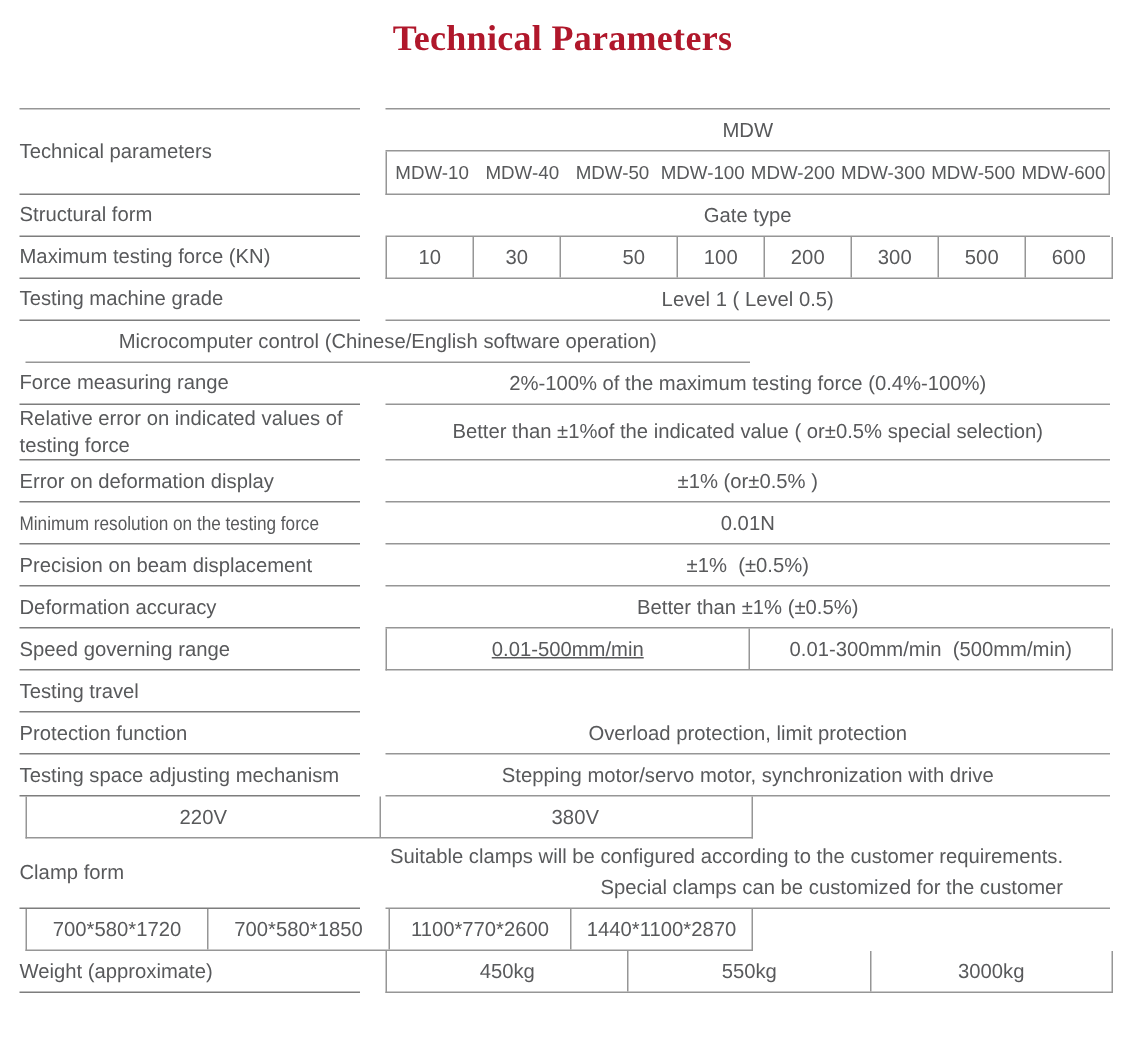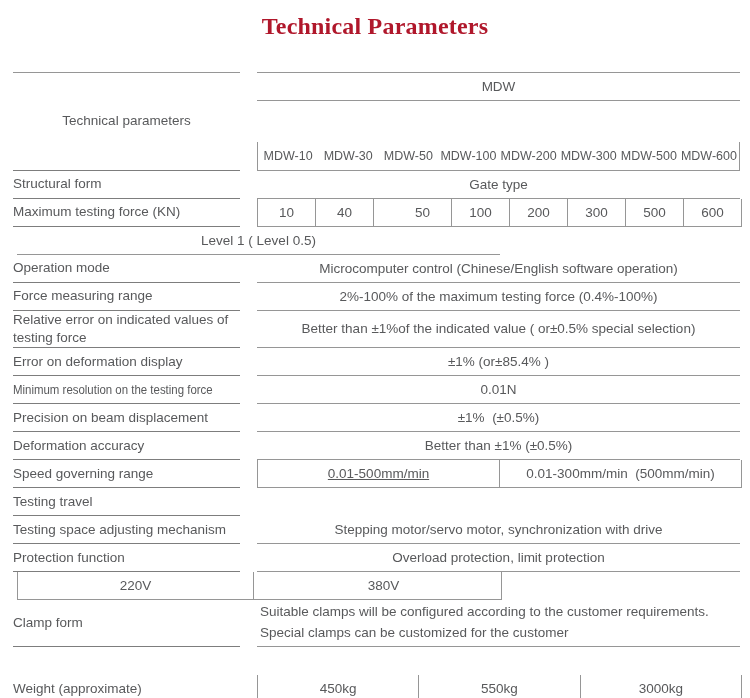--- a/index.html
+++ b/index.html
@@ -27,62 +27,62 @@
   .label-text.condensed{
     font-size:13px;white-space:nowrap;
     transform:scaleX(0.88);transform-origin:left center;
   }
   .content-cell{
     width:483px;flex:none;margin-left:17px;
     border-bottom:1px solid #969696;
     display:flex;align-items:stretch;
   }
   .header-row .label-cell,
-  .header-row .content-col{border-top:1px solid #969696;justify-content:center;}
+  .header-row .content-col{border-top:1px solid #969696;}
   .content-col{
     width:483px;flex:none;margin-left:17px;
     display:flex;flex-direction:column;
   }
   .group-cell{
     height:27px;border-bottom:1px solid #969696;
     display:flex;align-items:center;justify-content:center;
     font-size:13.5px;
   }
   .models{
     height:28px;border-bottom:1px solid #969696;
     display:flex;align-items:stretch;
-    border-left:1px solid #969696;border-right:1px solid #969696;margin-top:41px;
+    border-left:1px solid #969696;border-right:1px solid #969696;
   }
   .models .cell{font-size:12.5px;white-space:nowrap;}
   .cell{
     flex:1;display:flex;align-items:center;justify-content:center;
     text-align:center;font-size:13.5px;line-height:1.45;padding:2px 0;
   }
   .bordered{border-left:1px solid #969696;border-right:1px solid #969696;}
   .bordered .cell:not(:first-child){border-left:1px solid #969696;}
   .cell.left{
-    justify-content:flex-start;text-align:left;
+    justify-content:flex-start;text-align:right;
     padding-left:3px;white-space:pre-line;line-height:1.55;
   }
 </style>
 </head>
 <body>
 
 <div class="title">Technical Parameters</div>
 
 <div class="spec">
   <div class="row header-row">
     <div class="label-cell">
       <span class="label-text">Technical parameters</span>
     </div>
     <div class="content-col">
       <div class="group-cell">MDW</div>
       <div class="models">
         <div class="cell">MDW-10</div>
-        <div class="cell">MDW-30</div>
+        <div class="cell">MDW-40</div>
         <div class="cell">MDW-50</div>
         <div class="cell">MDW-100</div>
         <div class="cell">MDW-200</div>
         <div class="cell">MDW-300</div>
         <div class="cell">MDW-500</div>
         <div class="cell">MDW-600</div>
       </div>
     </div>
   </div>
   <div>
@@ -93,38 +93,38 @@
         <div class="content-cell">
           <div class="cell" style="flex: 8 1 0%;">Gate type</div>
         </div>
       </div>
       <div class="row">
         <div class="label-cell">
           <span class="label-text">Maximum testing force (KN)</span>
         </div>
         <div class="content-cell bordered">
           <div class="cell" style="flex: 1 1 0%;">10</div>
-          <div class="cell" style="flex: 1 1 0%;">40</div>
+          <div class="cell" style="flex: 1 1 0%;">30</div>
           <div class="cell" style="flex: 1 1 0%; padding-left: 20px;">50</div>
           <div class="cell" style="flex: 1 1 0%;">100</div>
           <div class="cell" style="flex: 1 1 0%;">200</div>
           <div class="cell" style="flex: 1 1 0%;">300</div>
           <div class="cell" style="flex: 1 1 0%;">500</div>
           <div class="cell" style="flex: 1 1 0%;">600</div>
         </div>
       </div>
       <div class="row">
+        <div class="label-cell">
+          <span class="label-text">Testing machine grade</span>
+        </div>
         <div class="content-cell">
           <div class="cell" style="flex: 8 1 0%;">Level 1 ( Level 0.5)</div>
         </div>
       </div>
       <div class="row">
-        <div class="label-cell">
-          <span class="label-text">Operation mode</span>
-        </div>
         <div class="content-cell">
           <div class="cell" style="flex: 8 1 0%;">Microcomputer control (Chinese/English software operation)</div>
         </div>
       </div>
       <div class="row">
         <div class="label-cell">
           <span class="label-text">Force measuring range</span>
         </div>
         <div class="content-cell">
           <div class="cell" style="flex: 8 1 0%;">2%-100% of the maximum testing force (0.4%-100%)</div>
@@ -136,21 +136,21 @@
         </div>
         <div class="content-cell">
           <div class="cell" style="flex: 8 1 0%;">Better than ±1%of the indicated value ( or±0.5% special selection)</div>
         </div>
       </div>
       <div class="row">
         <div class="label-cell">
           <span class="label-text">Error on deformation display</span>
         </div>
         <div class="content-cell">
-          <div class="cell" style="flex: 8 1 0%;">±1% (or±85.4% )</div>
+          <div class="cell" style="flex: 8 1 0%;">±1% (or±0.5% )</div>
         </div>
       </div>
       <div class="row">
         <div class="label-cell">
           <span class="label-text condensed">Minimum resolution on the testing force</span>
         </div>
         <div class="content-cell">
           <div class="cell" style="flex: 8 1 0%;">0.01N</div>
         </div>
       </div>
@@ -179,50 +179,56 @@
           <div class="cell" style="flex: 4 1 0%;">0.01-300mm/min&nbsp; (500mm/min)</div>
         </div>
       </div>
       <div class="row">
         <div class="label-cell">
           <span class="label-text">Testing travel</span>
         </div>
       </div>
       <div class="row">
         <div class="label-cell">
+          <span class="label-text">Protection function</span>
+        </div>
+        <div class="content-cell">
+          <div class="cell" style="flex: 8 1 0%;">Overload protection, limit protection</div>
+        </div>
+      </div>
+      <div class="row">
+        <div class="label-cell">
           <span class="label-text">Testing space adjusting mechanism</span>
         </div>
         <div class="content-cell">
           <div class="cell" style="flex: 8 1 0%;">Stepping motor/servo motor, synchronization with drive</div>
-        </div>
-      </div>
-      <div class="row">
-        <div class="label-cell">
-          <span class="label-text">Protection function</span>
-        </div>
-        <div class="content-cell">
-          <div class="cell" style="flex: 8 1 0%;">Overload protection, limit protection</div>
         </div>
       </div>
       <div class="row">
         <div class="content-cell bordered">
           <div class="cell" style="flex: 4 1 0%;">220V</div>
           <div class="cell" style="flex: 4 1 0%; padding-left: 12px;">380V</div>
         </div>
       </div>
       <div class="row">
         <div class="label-cell">
           <span class="label-text">Clamp form</span>
         </div>
         <div class="content-cell">
           <div class="cell left" style="flex: 8 1 0%;">Suitable clamps will be configured according to the customer requirements.
 Special clamps can be customized for the customer</div>
         </div>
       </div>
       <div class="row">
+        <div class="content-cell bordered">
+          <div class="cell" style="flex: 2 1 0%;">700*580*1720</div>
+          <div class="cell" style="flex: 2 1 0%;">700*580*1850</div>
+          <div class="cell" style="flex: 2 1 0%;">1100*770*2600</div>
+          <div class="cell" style="flex: 2 1 0%;">1440*1100*2870</div>
+        </div>
       </div>
       <div class="row">
         <div class="label-cell">
           <span class="label-text">Weight (approximate)</span>
         </div>
         <div class="content-cell bordered">
           <div class="cell" style="flex: 2 1 0%;">450kg</div>
           <div class="cell" style="flex: 2 1 0%;">550kg</div>
           <div class="cell" style="flex: 2 1 0%;">3000kg</div>
         </div>

